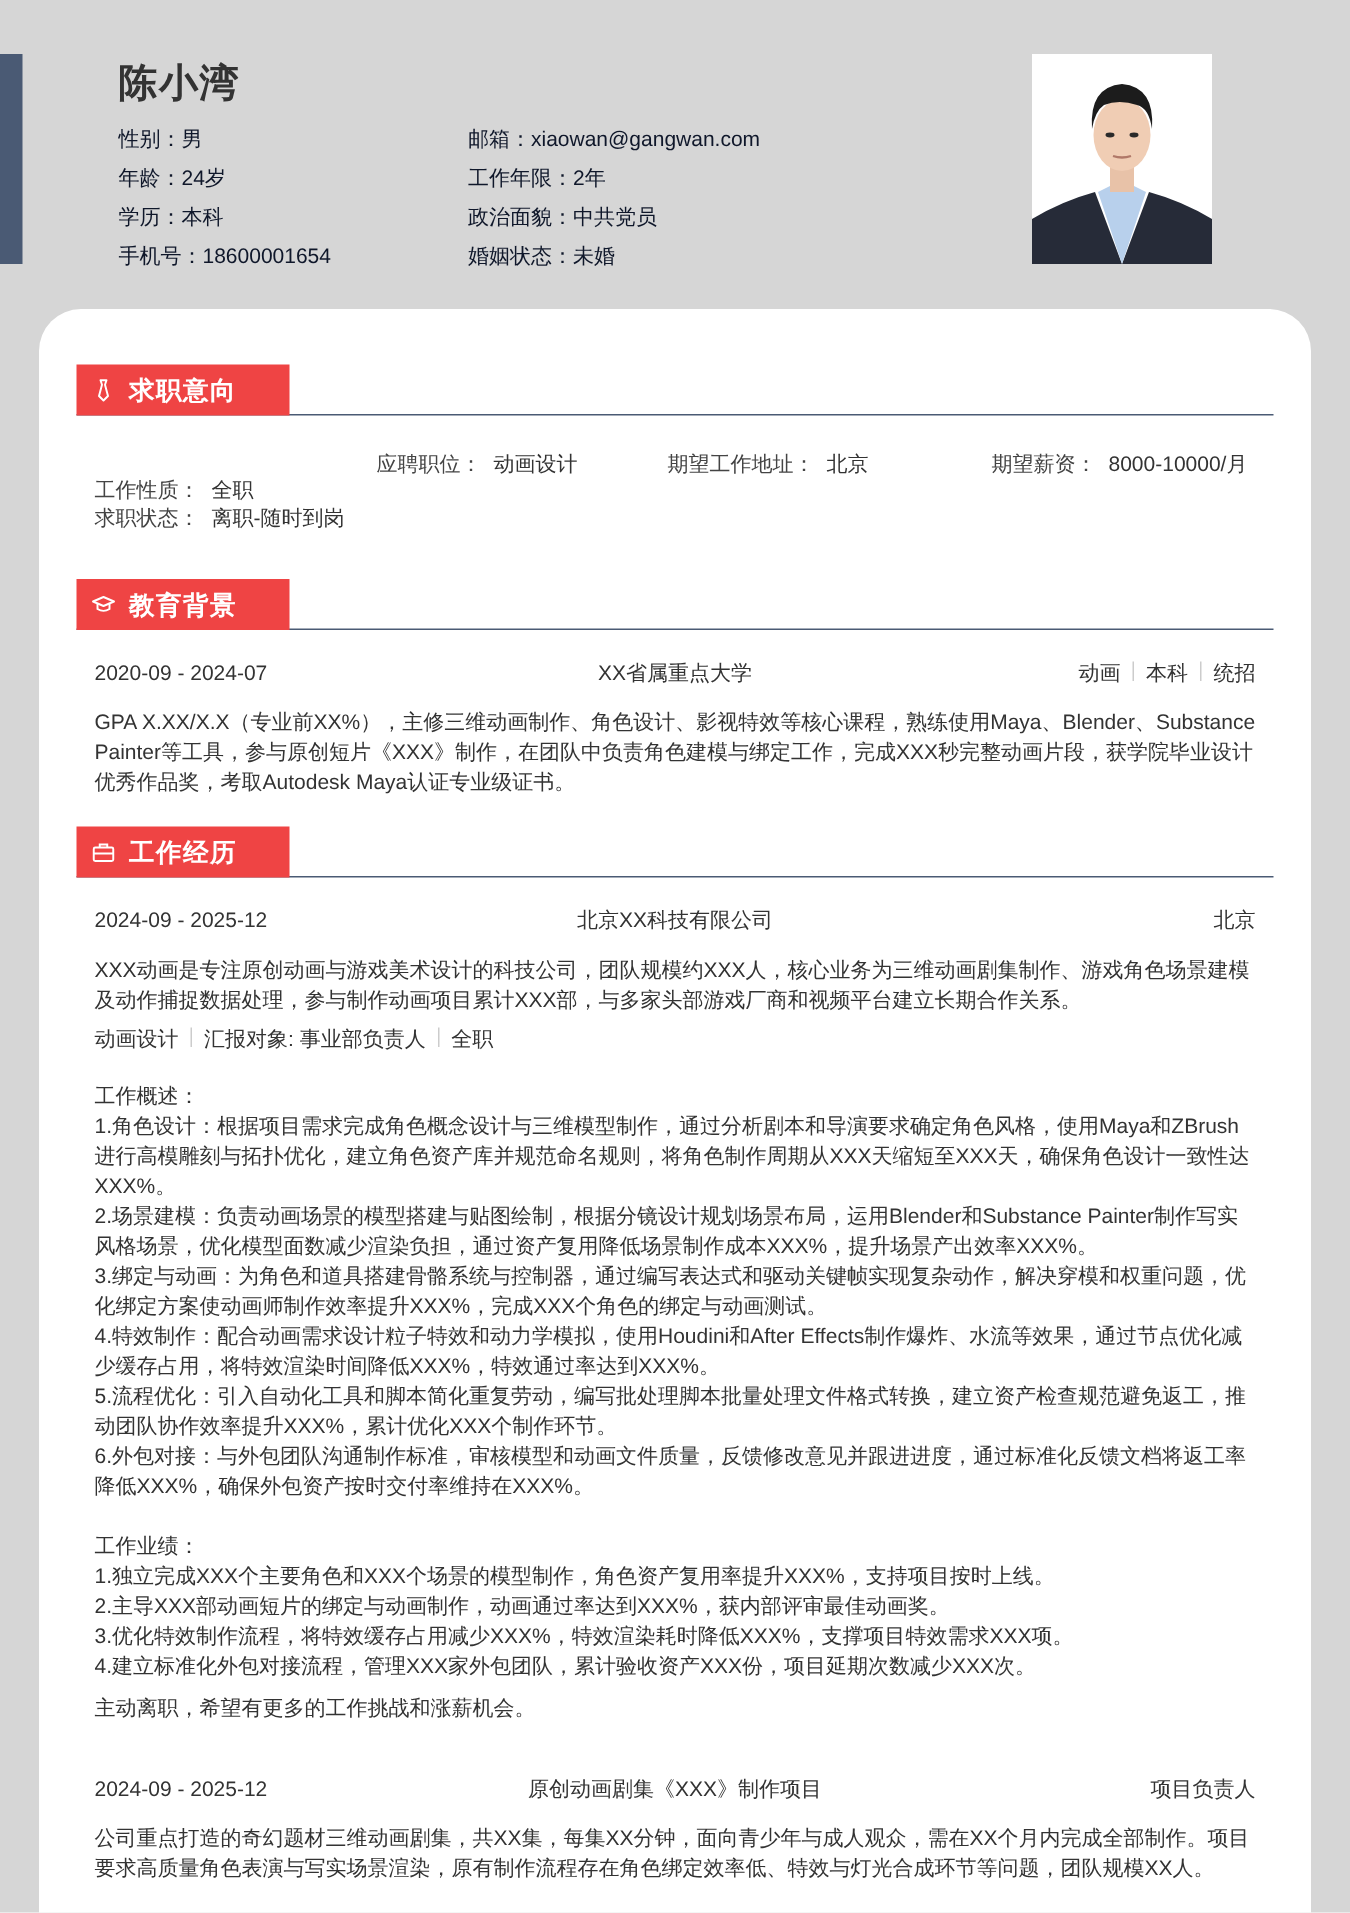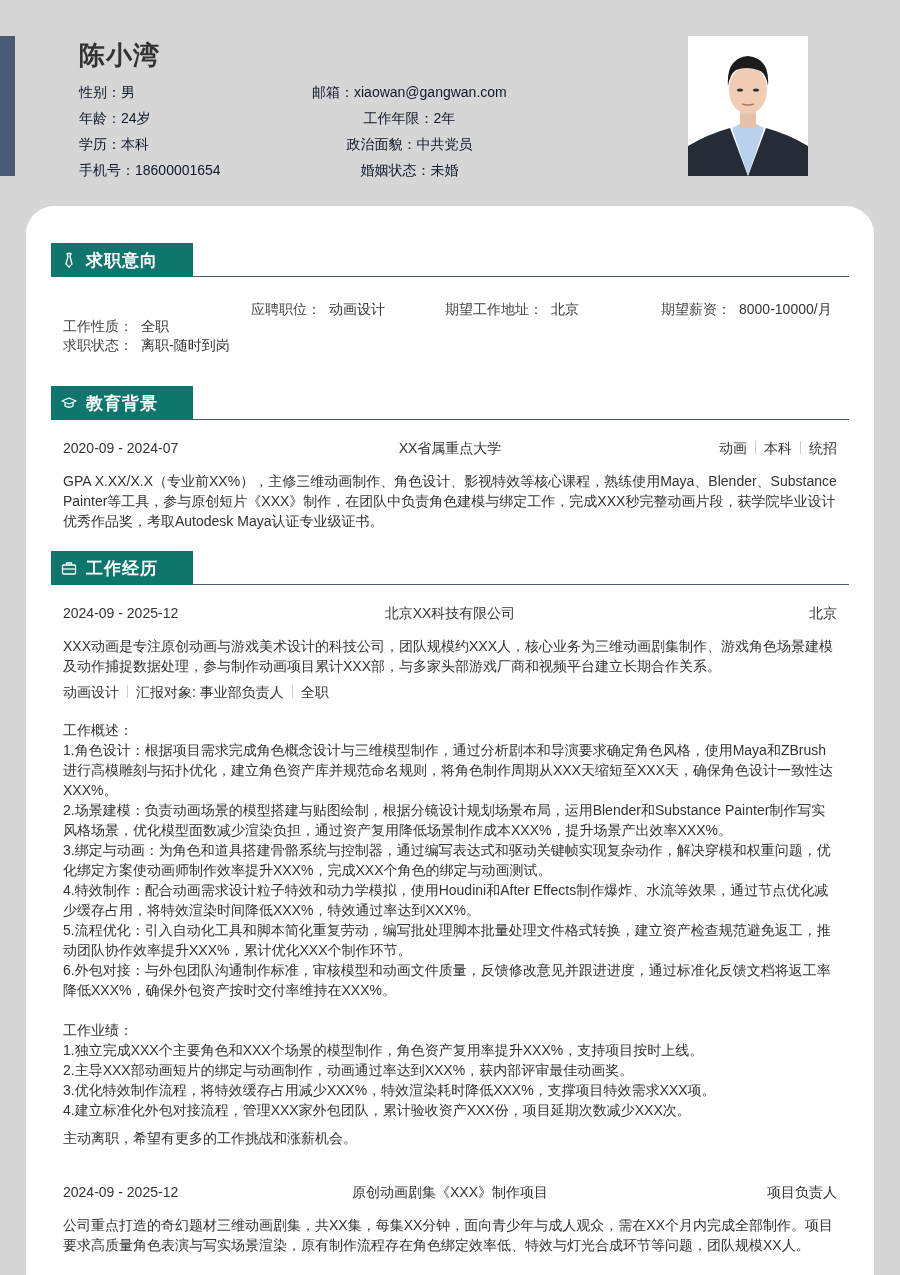--- a/index.html
+++ b/index.html
@@ -14,37 +14,37 @@
     position: absolute; left: 0; top: 36px; width: 15px; height: 140px;
     background: #4a5a74;
   }
   .header { position: absolute; left: 0; top: 0; width: 900px; height: 200px; }
   .name {
     position: absolute; left: 79px; top: 38px;
     font-size: 26px; font-weight: bold; color: #333; letter-spacing: 1px;
   }
   .info-col { position: absolute; top: 80px; font-size: 14px; color: #0f172a; }
   .info-col.left { left: 79px; }
-  .info-col.right { left: 312px; text-align: center; }
+  .info-col.right { left: 312px; }
   .info-row { height: 26px; line-height: 24px; white-space: nowrap; }
   .photo {
     position: absolute; left: 688px; top: 36px; width: 120px; height: 140px;
     background: #ffffff; overflow: hidden;
   }
   .card {
     position: absolute; left: 26px; top: 206px; width: 848px; height: 1100px;
     background: #ffffff; border-radius: 28px;
   }
   .section { position: absolute; left: 25px; width: 798px; }
   .sec-head {
     position: relative; height: 34px; border-bottom: 1.5px solid #4a5a74;
   }
   .sec-tab {
     position: absolute; left: 0; top: 0; width: 142px; height: 34px;
-    background: #0f766e; color: #fff; display: flex; align-items: center;
+    background: #ef4444; color: #fff; display: flex; align-items: center;
     padding-left: 10px; font-size: 17px; font-weight: bold; letter-spacing: 1px;
   }
   .sec-tab svg { width: 16px; height: 16px; margin-right: 9px; flex: none; }
   .text { font-size: 14px; color: #333; line-height: 20px; }
   .row3 { position: relative; height: 20px; font-size: 14px; color: #333; }
   .row3 .l { position: absolute; left: 12px; top: 0; }
   .row3 .c { position: absolute; left: 0; right: 0; text-align: center; top: 0; }
   .row3 .r { position: absolute; right: 12px; top: 0; }
   .sep { display: inline-block; width: 1px; height: 13px; background: #ccc; margin: 0 8px; vertical-align: -1px; }
   .para { padding: 0 12px; }

